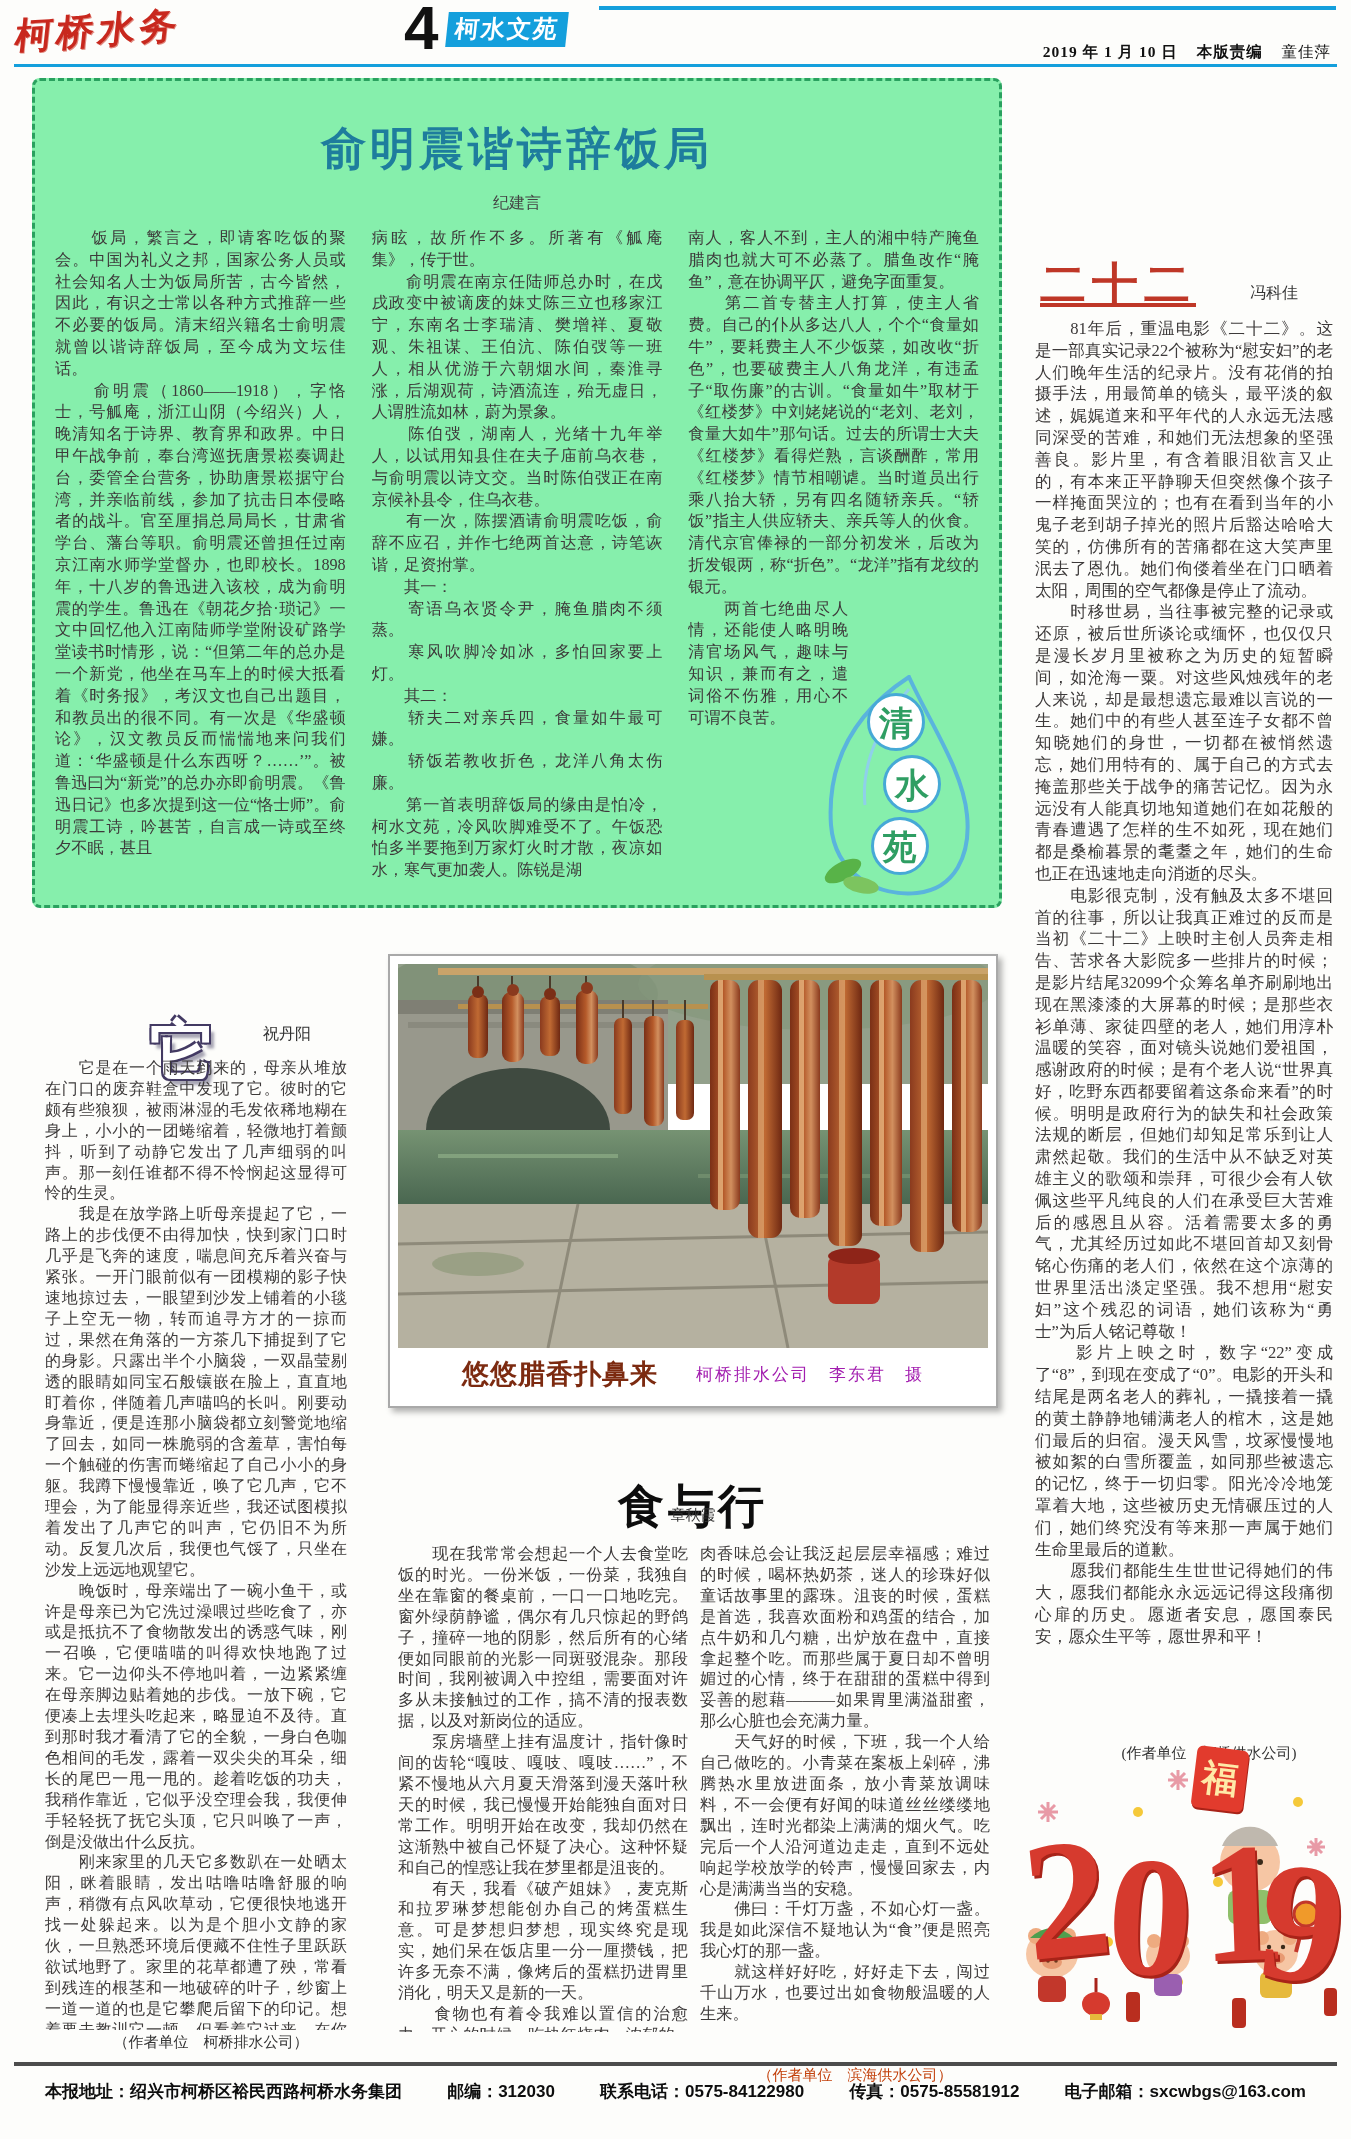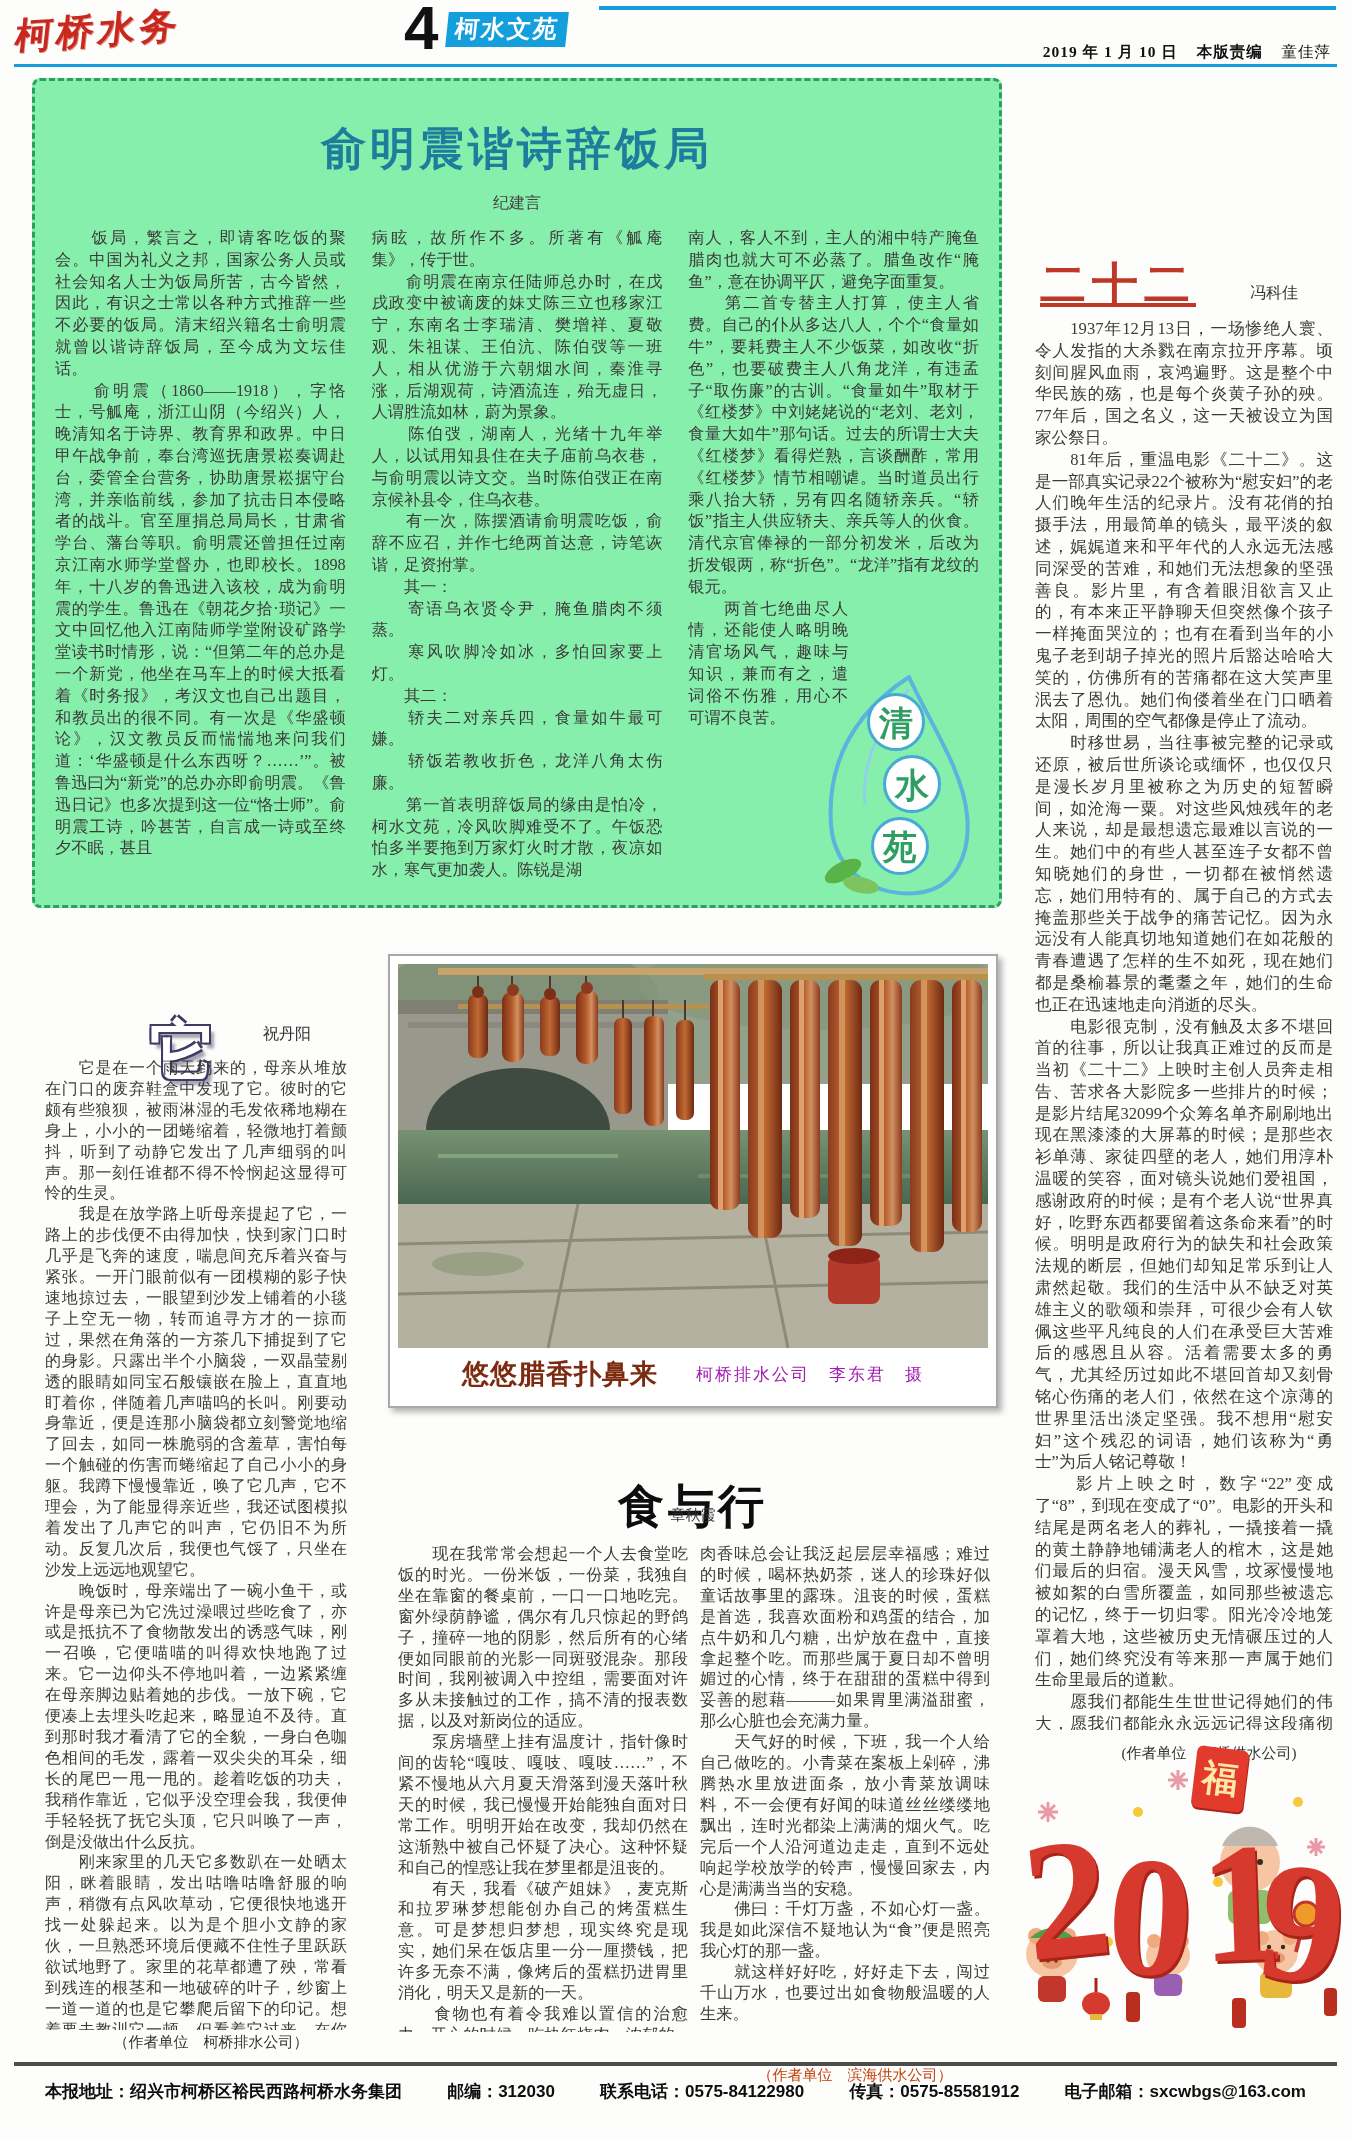--- a/index.html
+++ b/index.html
@@ -149,21 +149,20 @@
       </svg>
       <div class="badge-circle" style="left:46px;top:18px;" data-name="badge-char-qing">清</div>
       <div class="badge-circle" style="left:62px;top:80px;" data-name="badge-char-shui">水</div>
       <div class="badge-circle" style="left:50px;top:142px;" data-name="badge-char-yuan">苑</div>
     </div>
   </section>
 
   <h2 class="a22-title" data-name="article-22-title">二十二</h2>
   <div class="a22-author" data-name="article-22-author">冯科佳</div>
   <div class="a22-body" data-name="article-22-body">
-      <p data-name="paragraph">　　1937年12月13日，一场惨绝人寰、令人发指的大杀戮在南京拉开序幕。顷刻间腥风血雨，哀鸿遍野。这是整个中华民族的殇，也是每个炎黄子孙的殃。77年后，国之名义，这一天被设立为国家公祭日。</p>
       <p data-name="paragraph">　　81年后，重温电影《二十二》。这是一部真实记录22个被称为“慰安妇”的老人们晚年生活的纪录片。没有花俏的拍摄手法，用最简单的镜头，最平淡的叙述，娓娓道来和平年代的人永远无法感同深受的苦难，和她们无法想象的坚强善良。影片里，有含着眼泪欲言又止的，有本来正平静聊天但突然像个孩子一样掩面哭泣的；也有在看到当年的小鬼子老到胡子掉光的照片后豁达哈哈大笑的，仿佛所有的苦痛都在这大笑声里泯去了恩仇。她们佝偻着坐在门口晒着太阳，周围的空气都像是停止了流动。</p>
       <p data-name="paragraph">　　时移世易，当往事被完整的记录或还原，被后世所谈论或缅怀，也仅仅只是漫长岁月里被称之为历史的短暂瞬间，如沧海一粟。对这些风烛残年的老人来说，却是最想遗忘最难以言说的一生。她们中的有些人甚至连子女都不曾知晓她们的身世，一切都在被悄然遗忘，她们用特有的、属于自己的方式去掩盖那些关于战争的痛苦记忆。因为永远没有人能真切地知道她们在如花般的青春遭遇了怎样的生不如死，现在她们都是桑榆暮景的耄耋之年，她们的生命也正在迅速地走向消逝的尽头。</p>
       <p data-name="paragraph">　　电影很克制，没有触及太多不堪回首的往事，所以让我真正难过的反而是当初《二十二》上映时主创人员奔走相告、苦求各大影院多一些排片的时候；是影片结尾32099个众筹名单齐刷刷地出现在黑漆漆的大屏幕的时候；是那些衣衫单薄、家徒四壁的老人，她们用淳朴温暖的笑容，面对镜头说她们爱祖国，感谢政府的时候；是有个老人说“世界真好，吃野东西都要留着这条命来看”的时候。明明是政府行为的缺失和社会政策法规的断层，但她们却知足常乐到让人肃然起敬。我们的生活中从不缺乏对英雄主义的歌颂和崇拜，可很少会有人钦佩这些平凡纯良的人们在承受巨大苦难后的感恩且从容。活着需要太多的勇气，尤其经历过如此不堪回首却又刻骨铭心伤痛的老人们，依然在这个凉薄的世界里活出淡定坚强。我不想用“慰安妇”这个残忍的词语，她们该称为“勇士”为后人铭记尊敬！</p>
       <p data-name="paragraph">　　影片上映之时，数字“22”变成了“8”，到现在变成了“0”。电影的开头和结尾是两名老人的葬礼，一撬接着一撬的黄土静静地铺满老人的棺木，这是她们最后的归宿。漫天风雪，坟冢慢慢地被如絮的白雪所覆盖，如同那些被遗忘的记忆，终于一切归零。阳光冷冷地笼罩着大地，这些被历史无情碾压过的人们，她们终究没有等来那一声属于她们生命里最后的道歉。</p>
       <p data-name="paragraph">　　愿我们都能生生世世记得她们的伟大，愿我们都能永永远远记得这段痛彻心扉的历史。愿逝者安息，愿国泰民安，愿众生平等，愿世界和平！</p>
     </div>
   <div class="a22-byline" data-name="article-22-byline">(作者单位　柯桥供水公司)</div>
 
   <h2 class="it-title" data-name="article-it-title">它</h2>
   <div class="it-author" data-name="article-it-author">祝丹阳</div>

